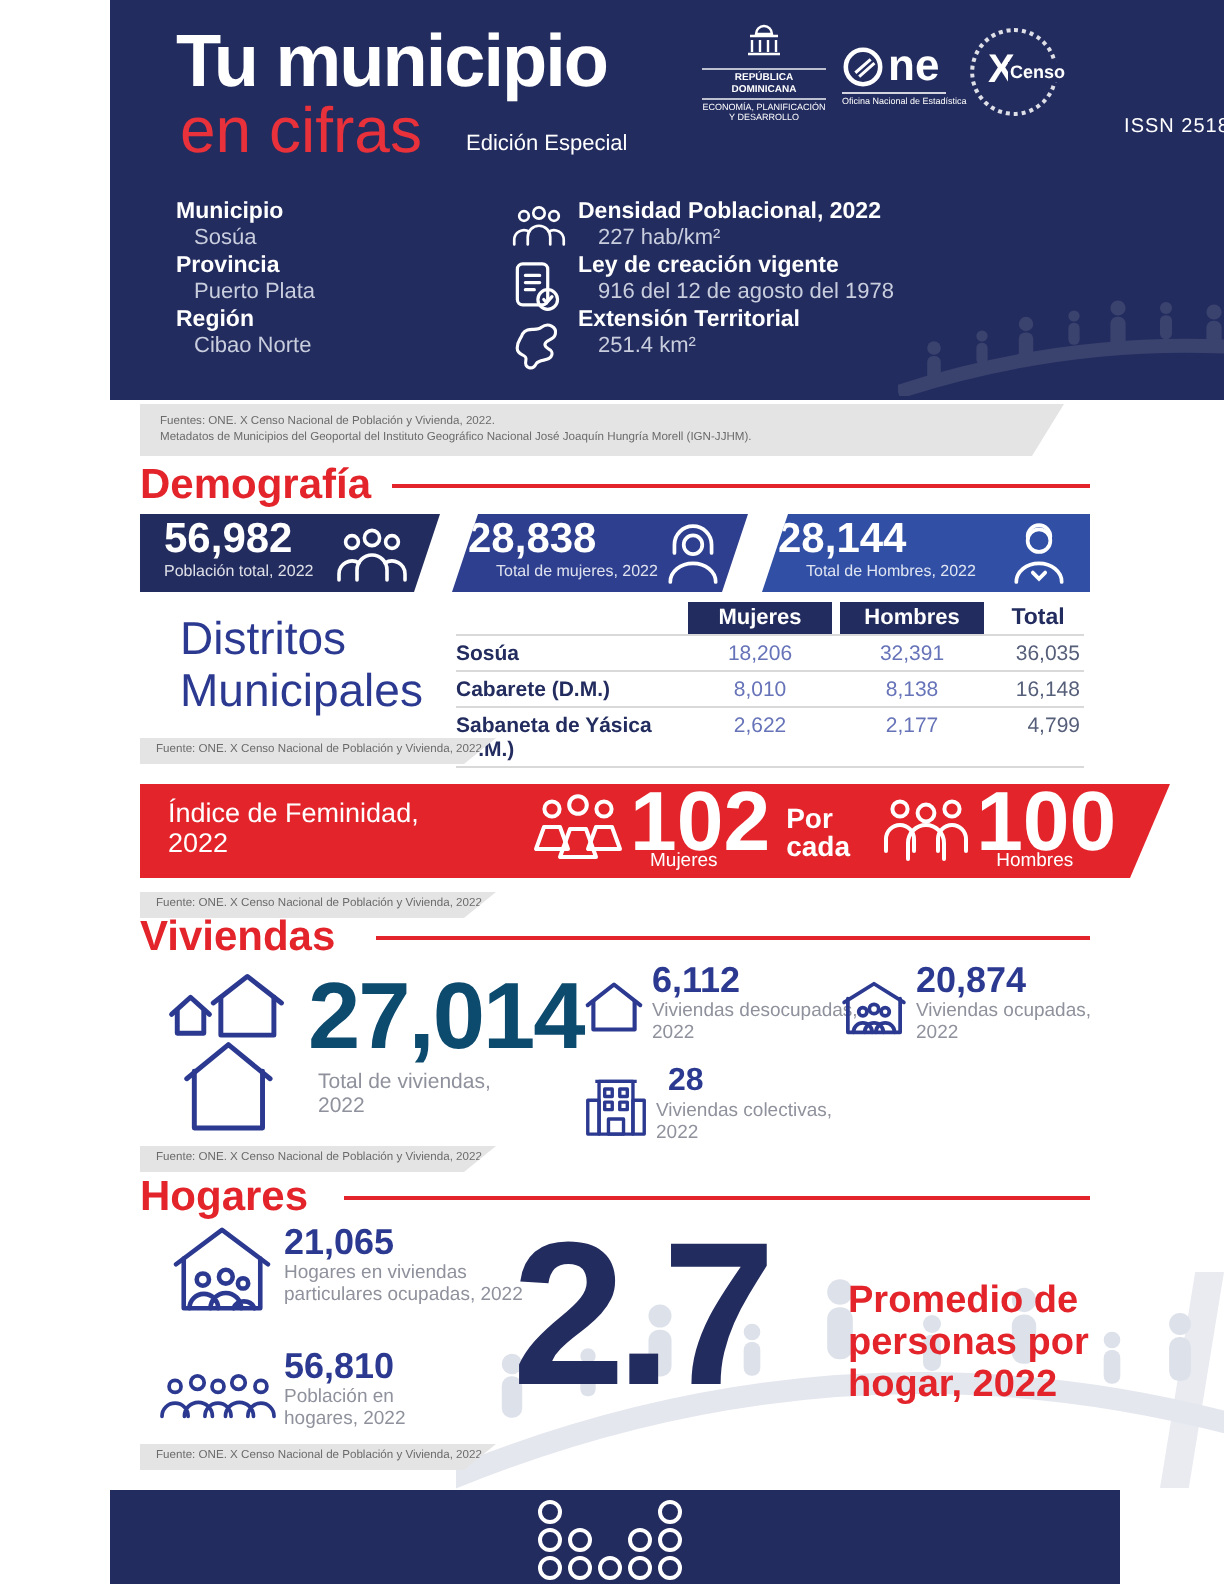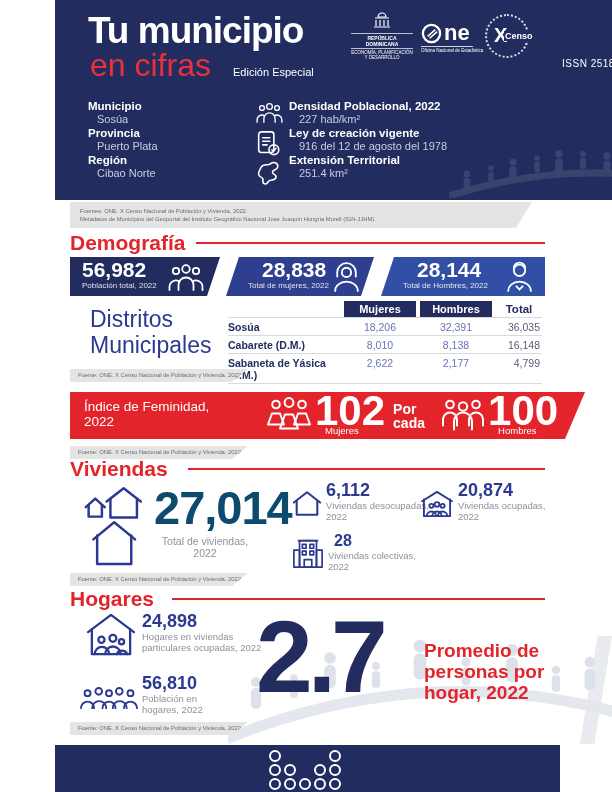--- a/index.html
+++ b/index.html
@@ -33,21 +33,21 @@
   .src-small{width:178px;height:13px;font-size:5.8px;padding:3px 0 0 8px;box-sizing:border-box;}
   
   .sec-h{position:absolute;left:70px;font-size:21px;font-weight:bold;color:#e3242b;}
   .sec-line{position:absolute;height:2px;background:#e3242b;}
   
   .banner{position:absolute;top:257px;height:39px;color:#fff;}
   .b1{left:70px;width:150px;background:#232c5e;clip-path:polygon(0 0,100% 0,calc(100% - 13px) 100%,0 100%);}
   .b2{left:226px;width:148px;background:#2d3f8e;clip-path:polygon(13px 0,100% 0,calc(100% - 13px) 100%,0 100%);}
   .b3{left:381px;width:164px;background:#3150a5;clip-path:polygon(13px 0,100% 0,100% 100%,0 100%);}
   .b-num{font-size:21px;font-weight:bold;line-height:22px;margin:2px 0 0 12px;}
-  .b2 .b-num,.b3 .b-num{margin-left:36px;}
+  .b2 .b-num,.b3 .b-num{margin-left:8px;}
   .b-label{font-size:8px;color:rgba(255,255,255,.85);margin-left:12px;}
   .b2 .b-label,.b3 .b-label{margin-left:22px;}
   .b-icon{position:absolute;color:#fff;}
   
   .tbl-title{position:absolute;left:90px;top:306px;width:145px;font-size:23px;font-weight:300;color:#2b3990;line-height:26px;}
   .table{position:absolute;left:228px;top:301px;width:314px;font-size:10.5px;}
   .t-head{display:flex;align-items:flex-end;}
   .t-sp{width:116px;}
   .t-pill{width:72px;background:#232c5e;color:#fff;font-weight:bold;font-size:11px;text-align:center;padding:2px 0;margin-right:4px;}
   .t-total{width:46px;color:#232c5e;font-weight:bold;font-size:11.5px;text-align:center;padding:2px 0;}
@@ -59,21 +59,21 @@
   
   .fem{position:absolute;left:70px;top:392px;width:478px;height:47px;background:#e3242b;color:#fff;clip-path:polygon(0 0,100% 0,calc(100% - 20px) 100%,0 100%);padding-left:37px;}
   .fem-title{position:absolute;left:14px;top:7px;width:155px;font-size:13.5px;line-height:15px;}
   .fem-right{position:absolute;left:196px;top:3px;display:flex;align-items:center;gap:3px;}
   .fem-numcol{display:flex;flex-direction:column;}
   .fem-num{font-size:42px;font-weight:bold;line-height:30px;}
   .fem-sub{font-size:9.5px;padding-left:10px;margin-top:-1px;}
   .fem-mid{width:40px;font-size:14px;font-weight:bold;line-height:14px;margin:0 5px;}
   
   .v-bignum{position:absolute;left:154px;top:480px;font-size:47px;font-weight:bold;color:#0c4a6e;letter-spacing:-1px;}
-  .v-biglabel{position:absolute;left:149px;top:535px;width:112px;font-size:10.5px;color:#8f919c;line-height:12px;text-align:center;}
+  .v-biglabel{position:absolute;left:159px;top:535px;width:112px;font-size:10.5px;color:#8f919c;line-height:12px;}
   .s-num{font-size:18px;font-weight:bold;color:#2b3990;}
   .s-label{font-size:9.5px;color:#8f919c;line-height:11px;}
   .nav-ic{color:#2b3990;}
   
   .h-promnum{position:absolute;left:256px;top:606px;font-size:102px;font-weight:bold;color:#232c5e;letter-spacing:-5px;line-height:102px;z-index:2;}
   .h-promlabel{position:absolute;left:424px;top:640px;width:132px;font-size:19px;font-weight:bold;color:#e3242b;line-height:21px;z-index:2;}
   .deco{position:absolute;background:#e9ebf1;}
   
   .footer{position:absolute;left:55px;top:745px;width:505px;height:47px;background:#232c5e;}
   .dots{position:absolute;left:214px;top:5px;}
@@ -464,21 +464,21 @@
       <g fill="none" stroke="currentColor" stroke-width="2.4" stroke-linejoin="round" stroke-linecap="round">
     <path d="M2 20 L26 2 L50 20"></path>
         <path d="M6 17 v26 h40 v-26"></path>
     <circle cx="16" cy="28" r="3.2"></circle>
         <circle cx="28" cy="26.5" r="3.6"></circle>
         <circle cx="37" cy="30" r="2.7"></circle>
     <path d="M9 43 a7.5 7.5 0 0 1 15 0 M20 43 a8 8 0 0 1 16 0 M32 43 a6 6 0 0 1 11 0"></path>
   </g>
     </svg>
 </div>
-<div class="abs s-num" style="left:142px;top:611px;z-index:1;">24,898</div>
+<div class="abs s-num" style="left:142px;top:611px;z-index:1;">21,065</div>
 <div class="abs s-label" style="left:142px;top:631px;width:122px;z-index:1;">Hogares en viviendas particulares ocupadas, 2022</div>
 
 <div class="abs nav-ic" style="left:80px;top:682px;z-index:1;">
   <svg width="58" height="28" viewBox="0 0 62 30">
       <g fill="none" stroke="currentColor" stroke-width="2" stroke-linecap="round" stroke-linejoin="round">
     <circle cx="8" cy="12" r="3.2"></circle>
         <circle cx="20" cy="10" r="3.6"></circle>
         <circle cx="31" cy="12" r="3.2"></circle>
         <circle cx="42" cy="10" r="3.6"></circle>
         <circle cx="54" cy="12" r="3.2"></circle>

